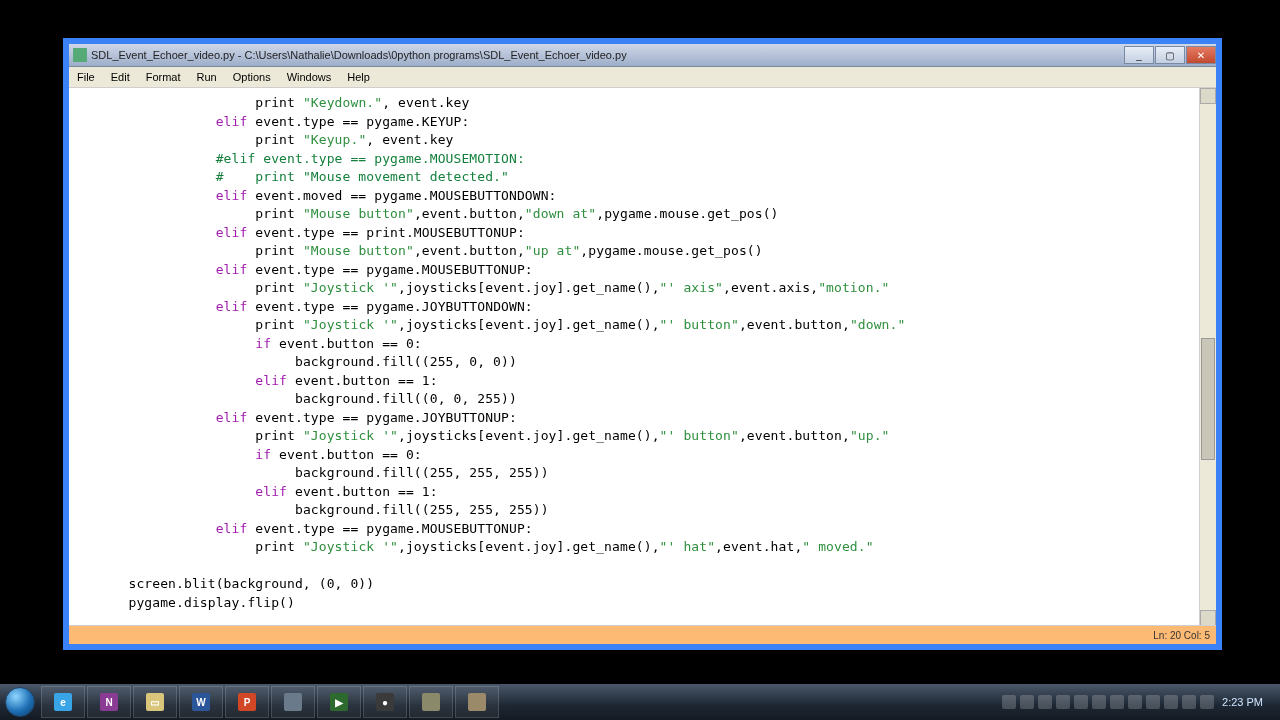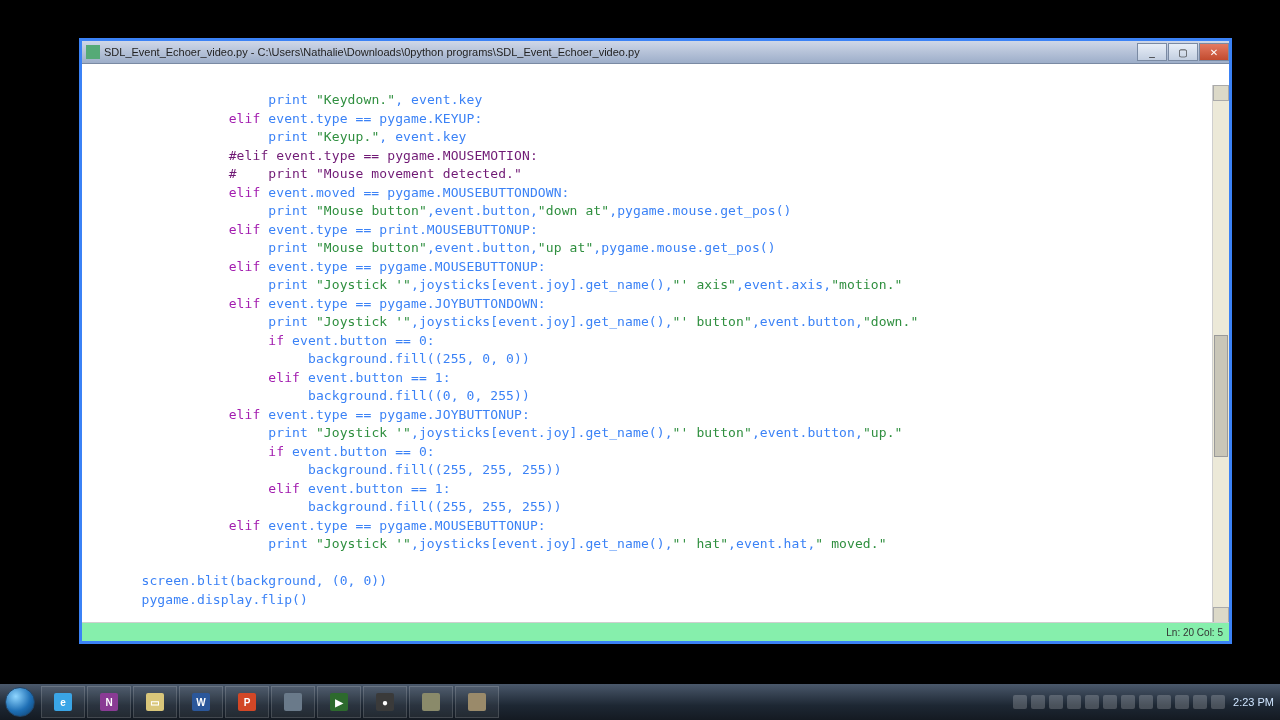--- a/index.html
+++ b/index.html
@@ -1,62 +1,71 @@
 <!DOCTYPE html>
 <html><head>
 <meta charset="utf-8">
 <style>
   html,body{margin:0;padding:0;width:1280px;height:720px;background:#000;font-family:"Lucida Console","Courier New",monospace;font-size:13px;overflow:hidden}
   .desktop{position:absolute;inset:0;background:#000}
-  .editor-window{position:absolute;left:79px;top:38px;width:1147px;height:600px;background:#fff;border:3px solid #3b82f6;box-shadow:0 0 6px rgba(0,0,0,.5)}
+  .editor-window{position:absolute;left:63px;top:38px;width:1147px;height:600px;background:#fff;border:6px solid #3b82f6;box-shadow:0 0 6px rgba(0,0,0,.5)}
   .titlebar{height:22px;background:linear-gradient(#cfd7e8,#9daec9);display:flex;align-items:center;font-family:"Segoe UI",Tahoma,sans-serif;font-size:11px;color:#222;border-bottom:1px solid #7a8aa3}
   .titlebar .icon{width:14px;height:14px;margin:0 4px;background:#5a7;display:inline-block}
   .titlebar .title-text{flex:1;white-space:nowrap;overflow:hidden}
   .titlebar .win-btns{display:flex;gap:1px}
   .titlebar .win-btn{width:28px;height:16px;background:linear-gradient(#e8eef7,#c3cfe1);border:1px solid #7a8aa3;display:flex;align-items:center;justify-content:center;font-size:10px;font-family:sans-serif}
   .titlebar .win-btn.close{background:linear-gradient(#e47a62,#c24b2f);color:#fff}
   .menubar{height:20px;background:#ece9d8;border-bottom:1px solid #cfcfcf;display:flex;align-items:center;font-family:Tahoma,sans-serif;font-size:11px;color:#000}
   .menubar .menu-item{padding:2px 8px}
   .editor-body{position:absolute;top:44px;bottom:18px;left:0;right:16px;overflow:hidden;background:#fff;padding:6px 8px 6px 4px}
   .editor-body pre{margin:0;white-space:pre;line-height:18.5px;letter-spacing:0.1px}
   .scrollbar-v{position:absolute;right:0;top:44px;bottom:18px;width:16px;background:#ece9d8;border-left:1px solid #cfcfcf}
   .scrollbar-v .sb-btn{height:16px;background:#dcd9c8;border:1px solid #aaa;box-sizing:border-box}
   .scrollbar-v .sb-thumb{position:absolute;top:250px;height:120px;left:1px;right:1px;background:#c9c6b8;border:1px solid #9a9a9a}
   .scrollbar-v .sb-btn.up{position:absolute;top:0;left:0;right:0}
   .scrollbar-v .sb-btn.down{position:absolute;bottom:0;left:0;right:0}
-  .statusbar{position:absolute;left:0;right:0;bottom:0;height:18px;background:#86efac;border-top:1px solid #cfcfcf;display:flex;justify-content:flex-end;align-items:center;font-family:Tahoma,sans-serif;font-size:10px;color:#333;padding-right:6px}
+  .statusbar{position:absolute;left:0;right:0;bottom:0;height:18px;background:#fdba74;border-top:1px solid #cfcfcf;display:flex;justify-content:flex-end;align-items:center;font-family:Tahoma,sans-serif;font-size:10px;color:#333;padding-right:6px}
   .kw{color:#a21caf}        
   .st{color:#2f8f3f}         
-  .cm{color:#701a75}         
-  .bn{color:#3b82f6}            
+  .cm{color:#15803d}         
+  .bn{color:#000000}            
   .taskbar{position:absolute;left:0;right:0;bottom:0;height:36px;background:linear-gradient(#4a586b,#1d2733 60%,#141a22);display:flex;align-items:center}
   .start-orb{width:40px;height:36px;display:flex;align-items:center;justify-content:center}
   .start-orb .orb{width:28px;height:28px;border-radius:50%;background:radial-gradient(circle at 35% 30%,#8fd6ff,#1e6fb5 55%,#0b3a66);border:1px solid #246}
   .tb-item{width:42px;height:30px;margin:0 1px;border:1px solid rgba(255,255,255,.15);background:rgba(255,255,255,.06);display:flex;align-items:center;justify-content:center;color:#cfe5ff;font-family:sans-serif;font-size:10px;font-weight:bold}
-  .sys-tray{margin-left:auto;display:flex;align-items:center;gap:4px;padding-right:6px;color:#cfe5ff;font-family:"Segoe UI",Tahoma,sans-serif;font-size:11px}
+  .sys-tray{margin-left:auto;display:flex;align-items:center;gap:4px;padding-right:17px;color:#cfe5ff;font-family:"Segoe UI",Tahoma,sans-serif;font-size:11px}
   .tray-icon{width:14px;height:14px;background:rgba(255,255,255,.2);border-radius:2px}
   .clock{margin-left:4px}
 </style>
 </head>
 <body>
 
 <div class="desktop">
 
   <div class="editor-window">
 
     <div class="titlebar">
       <span class="icon"></span>
       <span class="title-text">SDL_Event_Echoer_video.py - C:\Users\Nathalie\Downloads\0python programs\SDL_Event_Echoer_video.py</span>
       <div class="win-btns">
         <div class="win-btn">_</div>
         <div class="win-btn">▢</div>
         <div class="win-btn close">✕</div>
       </div>
     </div>
 
+    <div class="menubar">
+      <span class="menu-item">File</span>
+      <span class="menu-item">Edit</span>
+      <span class="menu-item">Format</span>
+      <span class="menu-item">Run</span>
+      <span class="menu-item">Options</span>
+      <span class="menu-item">Windows</span>
+      <span class="menu-item">Help</span>
+    </div>
 
     <div class="editor-body">
 <pre><span>                       </span><span class="bn">print </span><span class="st">"Keydown."</span><span class="bn">, event.key</span>
 <span>                  </span><span class="kw">elif </span><span class="bn">event.type == pygame.KEYUP:</span>
 <span>                       </span><span class="bn">print </span><span class="st">"Keyup."</span><span class="bn">, event.key</span>
 <span>                  </span><span class="cm">#elif event.type == pygame.MOUSEMOTION:</span>
 <span>                  </span><span class="cm">#    print "Mouse movement detected."</span>
 <span>                  </span><span class="kw">elif </span><span class="bn">event.moved == pygame.MOUSEBUTTONDOWN:</span>
 <span>                       </span><span class="bn">print </span><span class="st">"Mouse button"</span><span class="bn">,event.button,</span><span class="st">"down at"</span><span class="bn">,pygame.mouse.get_pos()</span>
 <span>                  </span><span class="kw">elif </span><span class="bn">event.type == print.MOUSEBUTTONUP:</span>

